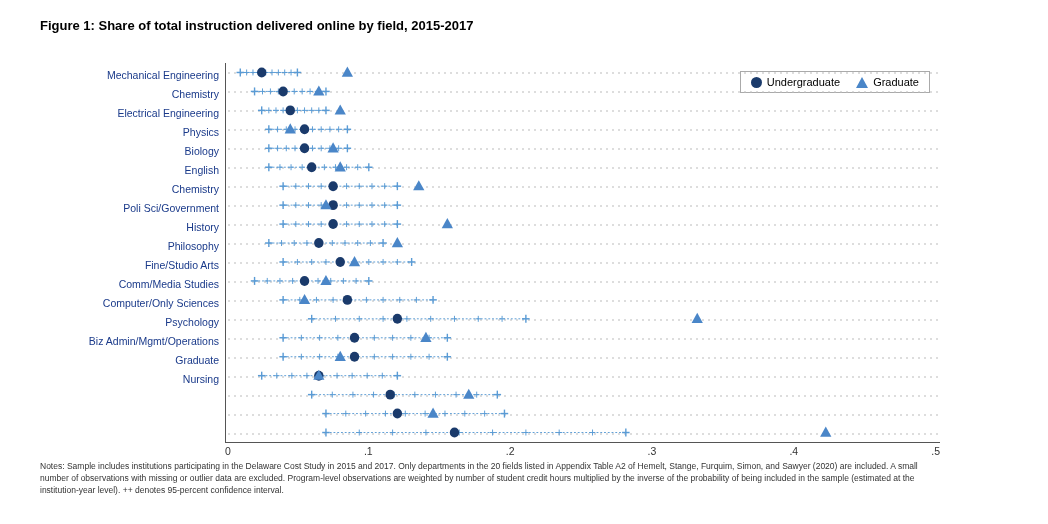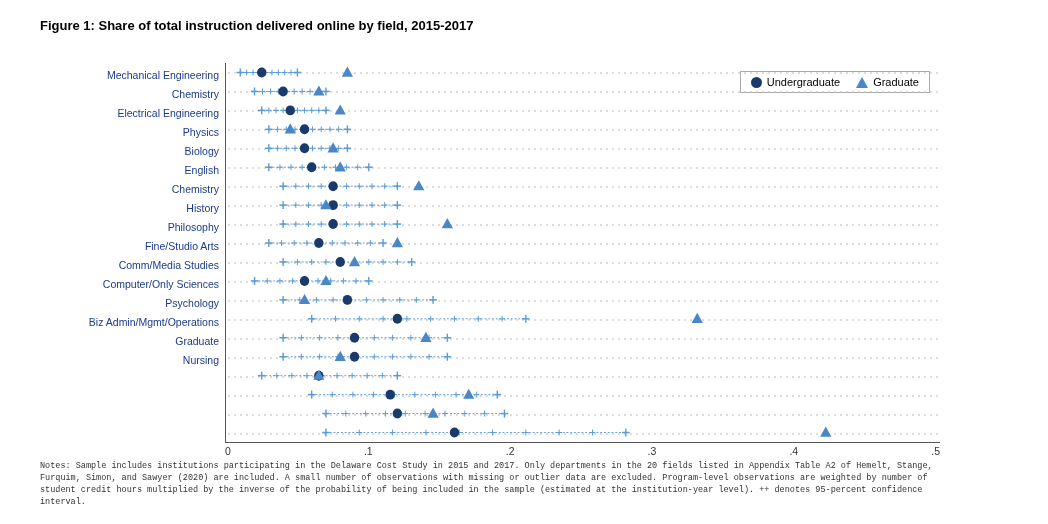--- a/index.html
+++ b/index.html
@@ -114,21 +114,20 @@
     }
     .x-tick {
       text-align: center;
     }
     .notes {
       font-size: 8.5px;
       color: #333;
       margin-top: 6px;
       line-height: 1.4;
       max-width: 100%;
-      font-family: Liberation Mono, monospace;
     }
     svg.plot-svg {
       position: absolute;
       top: 0;
       left: 0;
       width: 100%;
       height: 100%;
     }
   </style>
 </head>
@@ -153,20 +152,21 @@
     <div class="chart-area" style="margin-top:30px;">
 
       <div class="y-labels" id="y-labels-container">
       <div class="y-label">Mechanical Engineering</div>
           <div class="y-label">Chemistry</div>
           <div class="y-label">Electrical Engineering</div>
           <div class="y-label">Physics</div>
           <div class="y-label">Biology</div>
           <div class="y-label">English</div>
           <div class="y-label">Chemistry</div>
+          <div class="y-label">Poli Sci/Government</div>
           <div class="y-label">History</div>
           <div class="y-label">Philosophy</div>
           <div class="y-label">Fine/Studio Arts</div>
           <div class="y-label">Comm/Media Studies</div>
           <div class="y-label">Computer/Only Sciences</div>
           <div class="y-label">Psychology</div>
           <div class="y-label">Biz Admin/Mgmt/Operations</div>
           <div class="y-label">Graduate</div>
           <div class="y-label">Nursing</div>
         </div>

